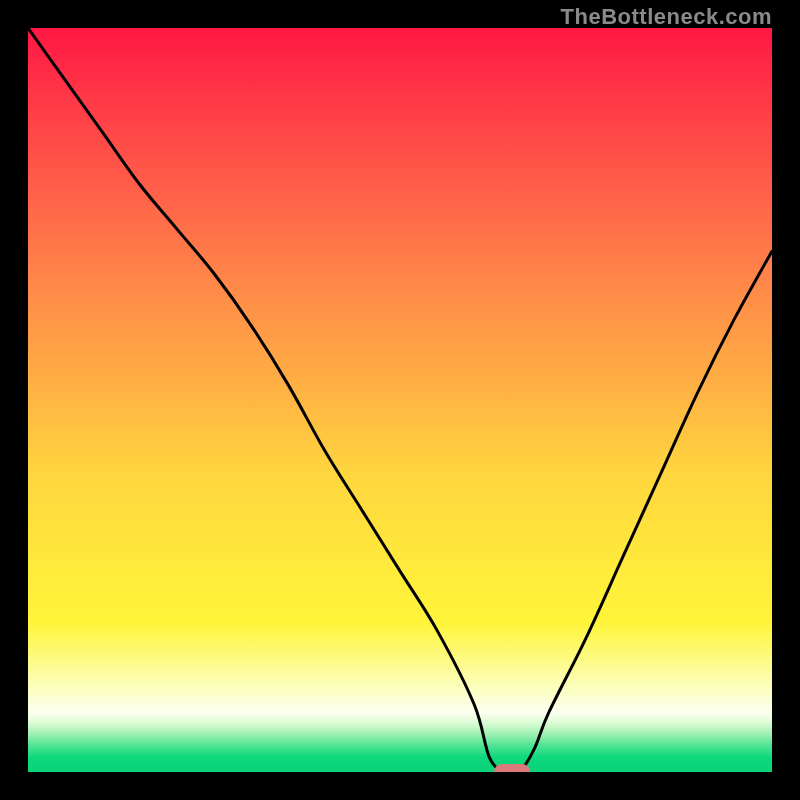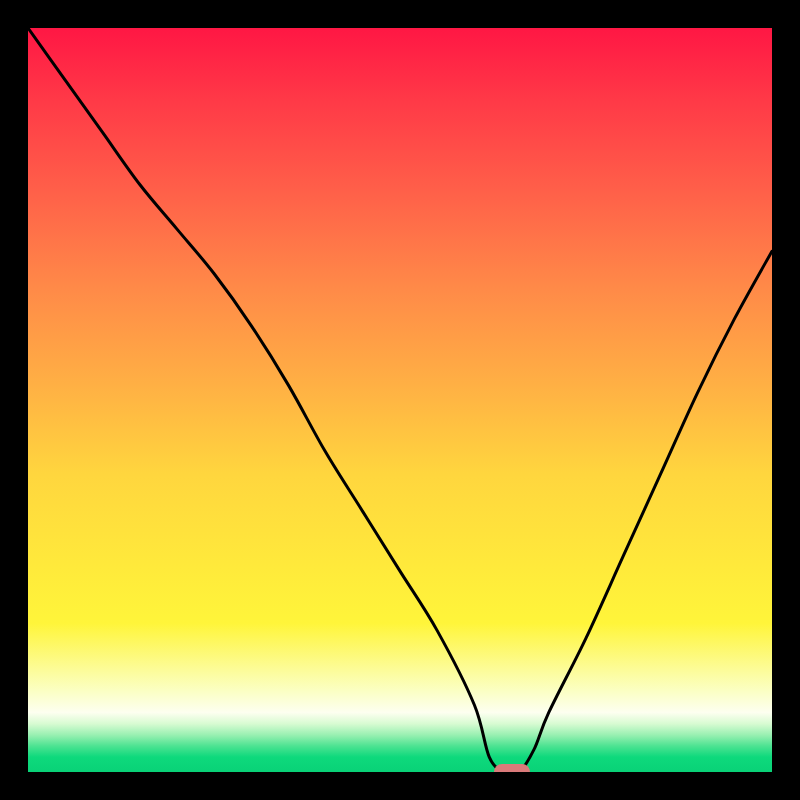--- a/index.html
+++ b/index.html
@@ -32,20 +32,21 @@
     position: absolute;
     width: 36px; height: 16px;
     background: #da7a7a;
     border-radius: 8px;
   }
 </style>
 </head>
 <body>
 
 <div class="container">
+  <div class="watermark">TheBottleneck.com</div>
   <div class="plot-area">
     <div class="gradient-bg"></div>
     <svg class="curve-svg" viewBox="0 0 744 744" preserveAspectRatio="none">
       <path id="curve-path" fill="none" stroke="#000" stroke-width="3" stroke-linecap="round" stroke-linejoin="round" d="M 0 0 C 6.2 8.679999999999987, 24.800000000000004 34.71999999999993, 37.2 52.07999999999993 C 49.6 69.43999999999993, 62.00000000000001 86.79999999999995, 74.4 104.15999999999997 C 86.80000000000001 121.51999999999998, 99.19999999999999 140.12, 111.6 156.24 C 124 172.36, 136.4 186, 148.8 200.88 C 161.20000000000002 215.76, 173.6 229.39999999999998, 186 245.51999999999998 C 198.4 261.64, 210.79999999999998 279, 223.2 297.6 C 235.6 316.20000000000005, 247.99999999999997 336.04, 260.4 357.12 C 272.79999999999995 378.2, 285.20000000000005 403, 297.6 424.08 C 310 445.15999999999997, 322.40000000000003 463.76, 334.8 483.6 C 347.2 503.44000000000005, 359.6 523.28, 372 543.12 C 384.4 562.96, 396.80000000000007 580.3199999999999, 409.20000000000005 602.64 C 421.6 624.96, 437.71999999999997 655.9599999999999, 446.4 677.04 C 455.08 698.12, 456.31999999999994 717.96, 461.28 729.12 C 466.24 740.28, 471.20000000000005 741.52, 476.16 744 C 481.12 746.48, 486.08000000000004 747.72, 491.04 744 C 496 740.28, 500.96000000000004 731.5999999999999, 505.92 721.68 C 510.88 711.76, 512.12 703.08, 520.8 684.48 C 529.4799999999999 665.88, 545.6 636.12, 558 610.08 C 570.4 584.0400000000001, 582.8000000000001 555.52, 595.2 528.24 C 607.6 500.96, 620 473.67999999999995, 632.4 446.4 C 644.8 419.12, 657.2 390.6, 669.6 364.56 C 682 338.52, 694.4 313.72, 706.8 290.16 C 719.1999999999999 266.6, 737.8 234.36000000000004, 744 223.20000000000005"></path>
     </svg>
     <div id="marker" class="marker" style="left: 465.6px; top: 736px;"></div>
   </div>
 </div>
 
 </body></html>

